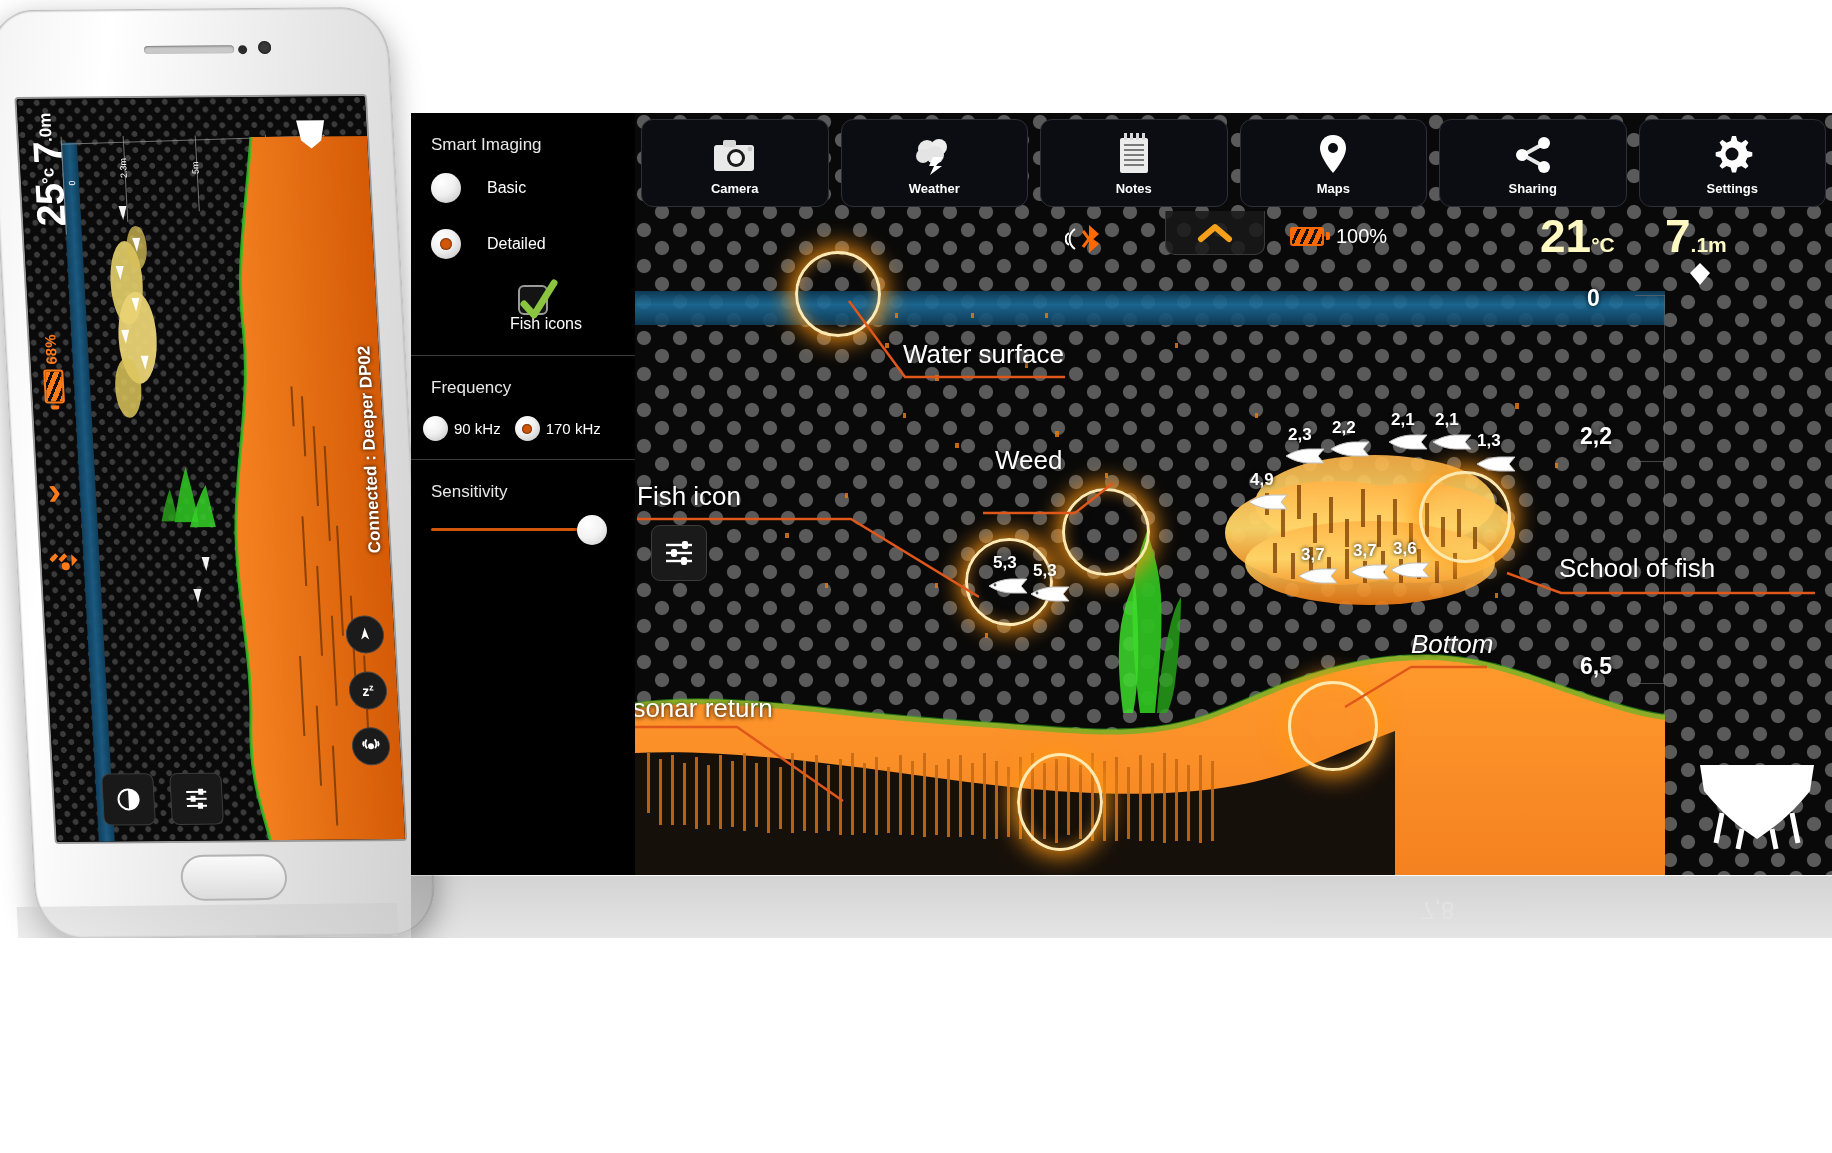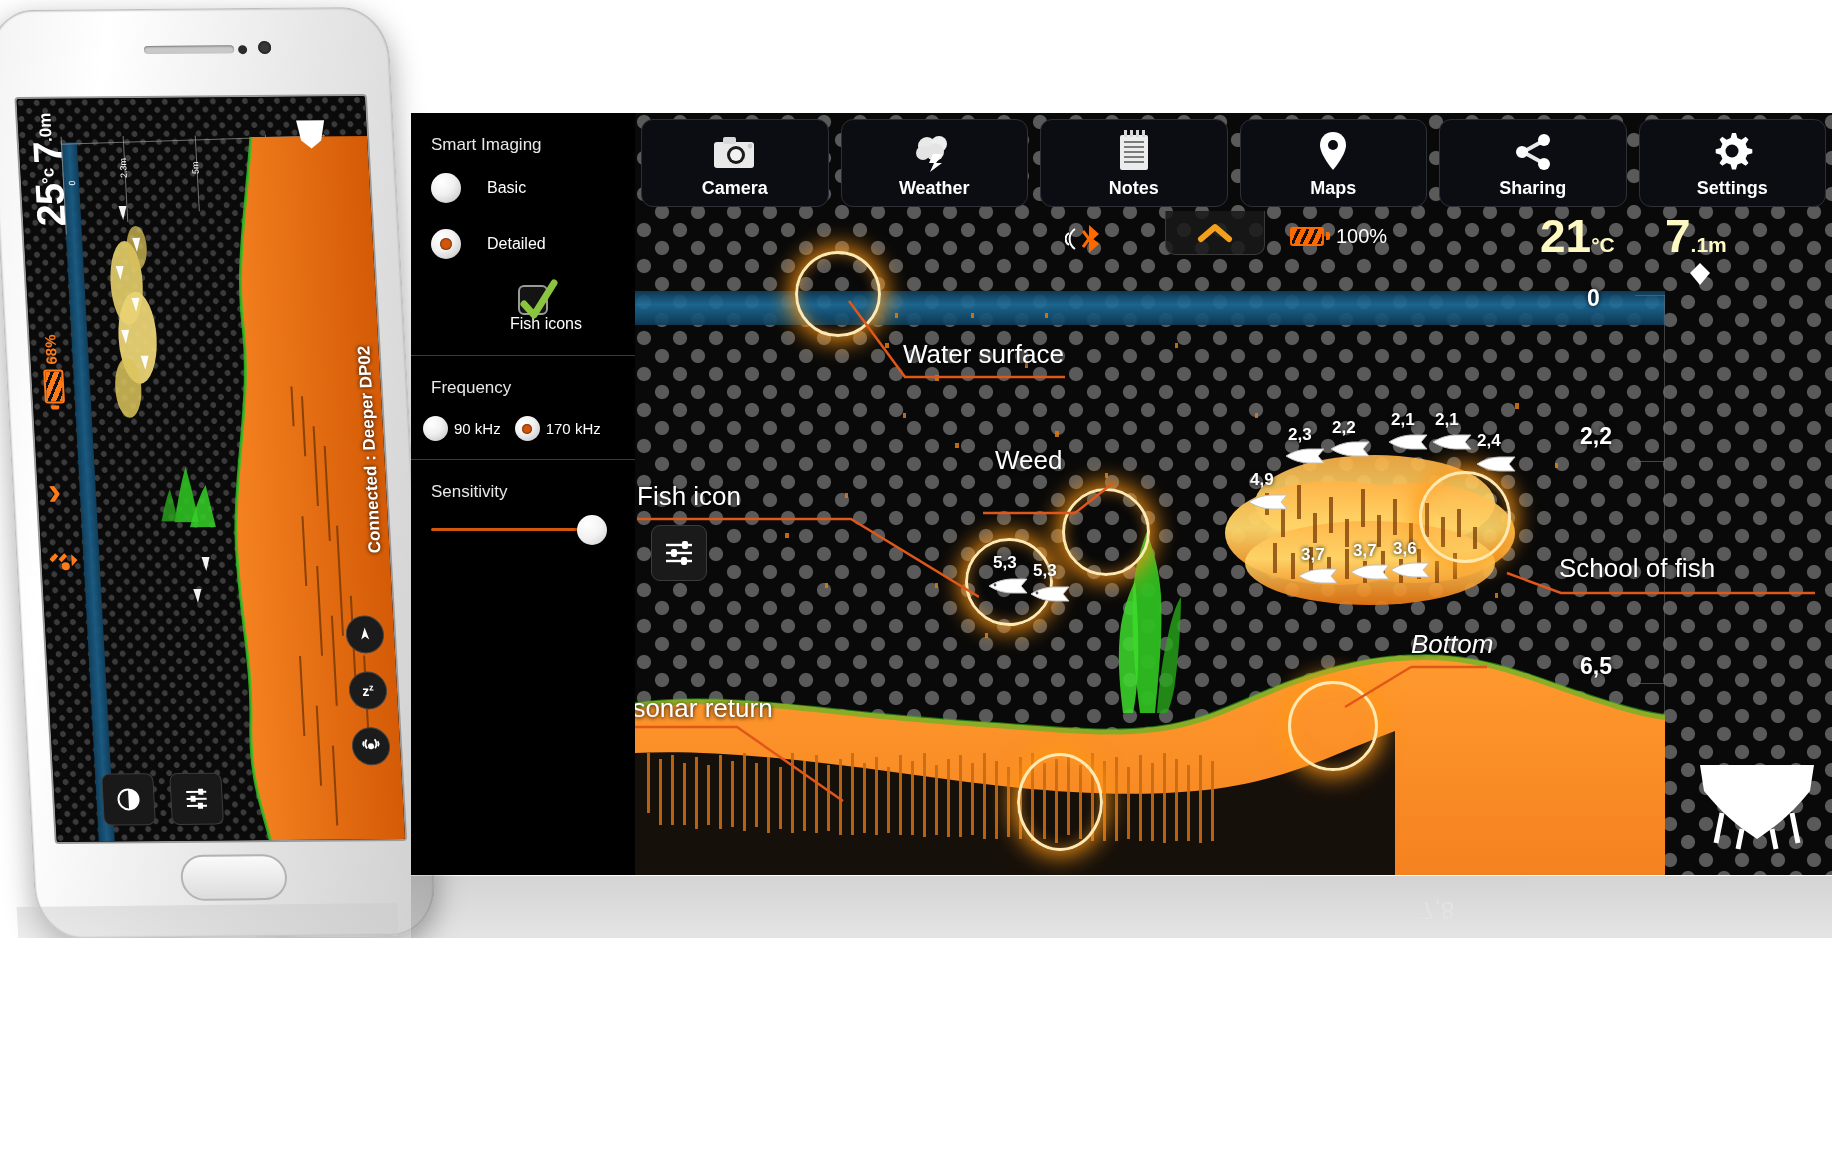--- a/index.html
+++ b/index.html
@@ -107,21 +107,21 @@
   #sonar{ position:absolute; left:224px; top:0; width:1197px; height:762px; overflow:hidden;}
   #sonar-bg{ position:absolute; inset:0; }
 
   
   #toolbar{ position:absolute; left:224px; top:0; width:1197px; height:98px; z-index:5;
      display:flex; align-items:stretch; }
   .tbtn{ flex:1; margin:6px 6px 4px 6px; background:#0b0d12; border:1px solid #2d3038;
      border-radius:12px; display:flex; flex-direction:column; align-items:center;
      justify-content:center; }
   .tbtn .ic{ height:44px; display:flex; align-items:flex-end; }
-  .tbtn .lb{ color:#fff; font-size:18px; font-weight:bold; margin-top:6px;}
+  .tbtn .lb{ color:#fff; font-size:13px; font-weight:bold; margin-top:6px;}
 
   
   #status{ position:absolute; left:224px; top:98px; width:1197px; height:56px; z-index:5;
      display:flex; align-items:center; }
   .bt{ position:absolute; left:430px; top:12px; color:#ff6a00; font-size:26px;}
   .uparrow{ position:absolute; left:530px; top:0px; width:100px; height:44px;
      background:rgba(25,25,25,.85); border:1px solid #3a3a3a; border-top:none;
      border-radius:0 0 10px 10px; display:flex;align-items:center;justify-content:center;}
   .batt2{ position:absolute; left:655px; top:14px; display:flex; align-items:center;}
   .batt2 .ico{ width:34px;height:19px;border:2px solid #ff6a00;border-radius:3px;
@@ -504,21 +504,21 @@
       </svg>
       <svg class="fishico" style="left:390px; top:470px" width="46" height="22" viewBox="0 0 46 22">
         <path d="M44 4 L38 11 L44 18 L30 18 C22 18 14 16 6 11 C14 6 22 4 30 4 Z" fill="#fff" stroke="#c8c8c8"></path>
         <circle cx="12" cy="10" r="1.4" fill="#555"></circle>
       </svg>
 
       <div class="fishlbl" style="left:653px; top:312px;">2,3</div>
       <div class="fishlbl" style="left:697px; top:305px;">2,2</div>
       <div class="fishlbl" style="left:756px; top:297px;">2,1</div>
       <div class="fishlbl" style="left:800px; top:297px;">2,1</div>
-      <div class="fishlbl" style="left:842px; top:318px;">2,4</div>
+      <div class="fishlbl" style="left:842px; top:318px;">1,3</div>
       <div class="fishlbl" style="left:615px; top:357px;">4,9</div>
 
       <svg class="fishico" style="left:645px; top:332px" width="46" height="22" viewBox="0 0 46 22">
         <path d="M44 4 L38 11 L44 18 L30 18 C22 18 14 16 6 11 C14 6 22 4 30 4 Z" fill="#fff" stroke="#c0c0c0"></path>
         </svg>
       <svg class="fishico" style="left:690px; top:325px" width="46" height="22" viewBox="0 0 46 22">
         <path d="M44 4 L38 11 L44 18 L30 18 C22 18 14 16 6 11 C14 6 22 4 30 4 Z" fill="#fff" stroke="#c0c0c0"></path>
         </svg>
       <svg class="fishico" style="left:748px; top:318px" width="46" height="22" viewBox="0 0 46 22">
         <path d="M44 4 L38 11 L44 18 L30 18 C22 18 14 16 6 11 C14 6 22 4 30 4 Z" fill="#fff" stroke="#c0c0c0"></path>

